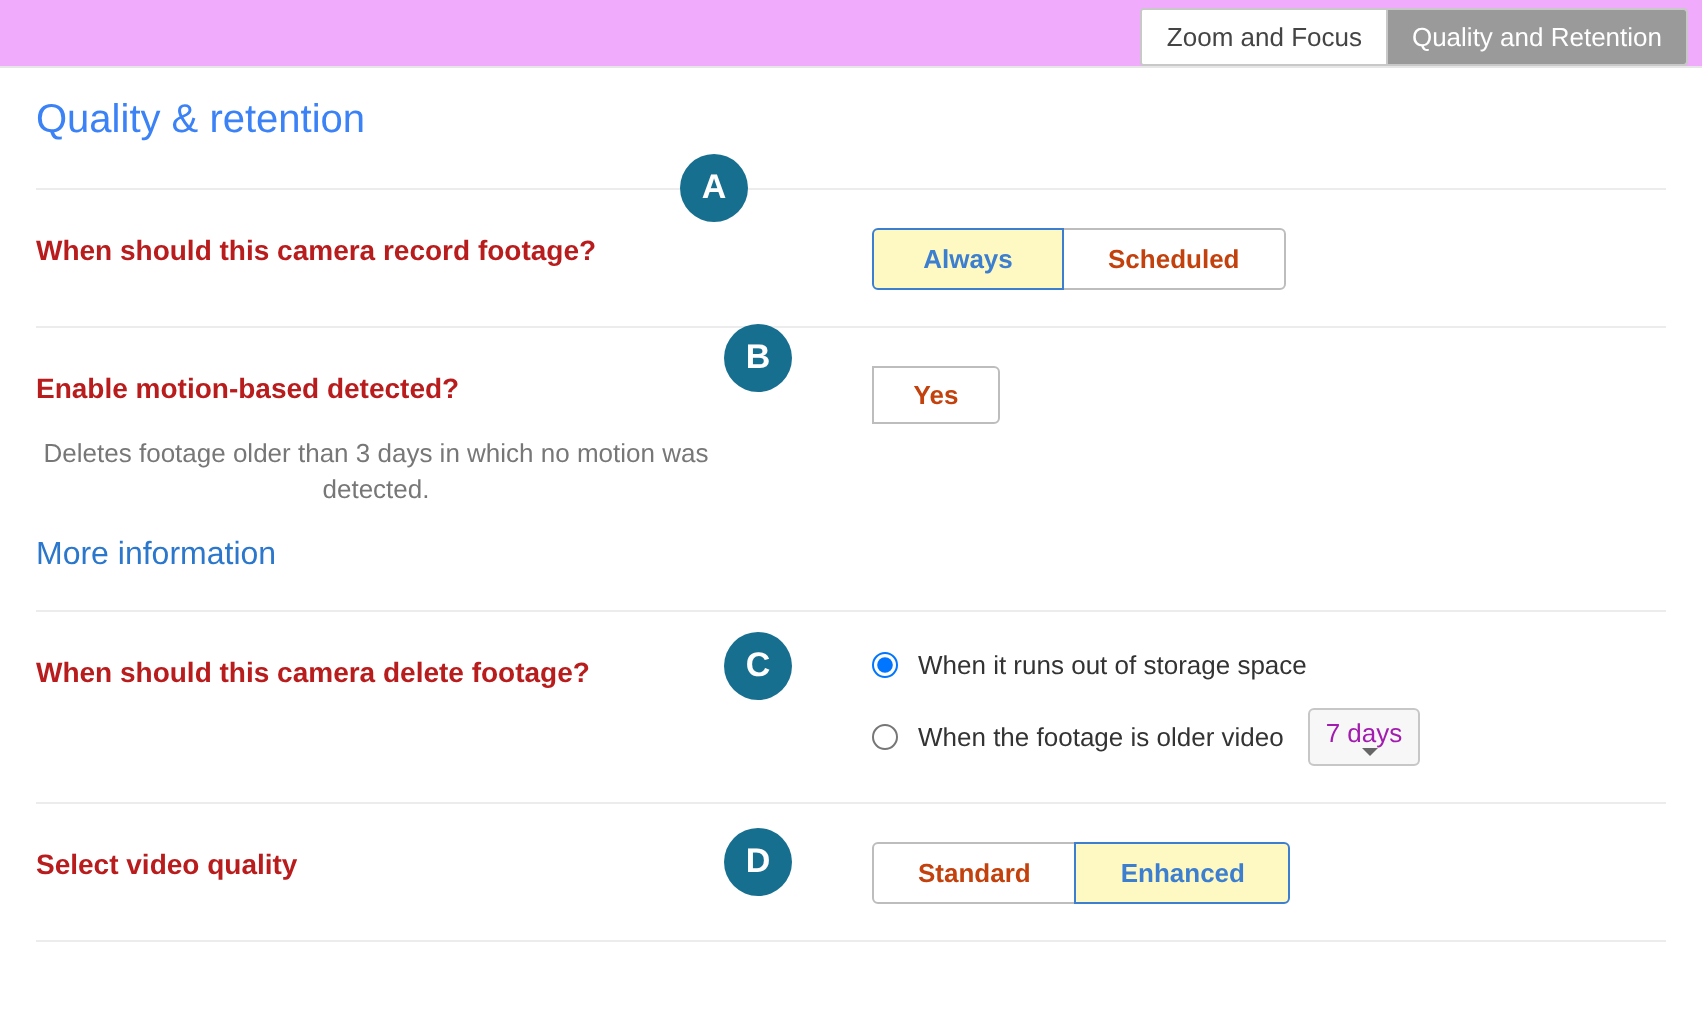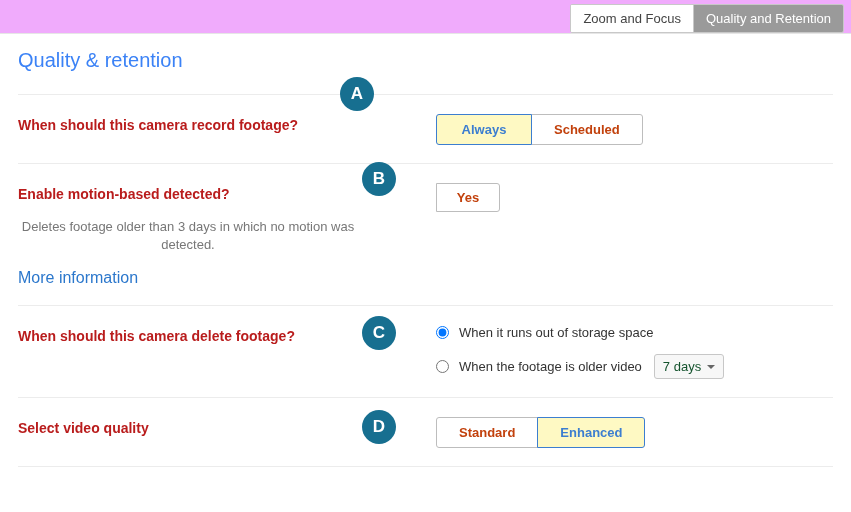--- a/index.html
+++ b/index.html
@@ -126,23 +126,24 @@
     width: 13px; height: 13px;
   }
   .dropdown {
     display: inline-flex;
     align-items: center;
     border: 1px solid #c7c7c7;
     border-radius: 3px;
     background: #f7f7f7;
     padding: 4px 8px;
     font-size: 13px;
-    color: #14532d;
+    color: #a21caf;
     margin-left: 12px;
     cursor: pointer;
+    flex-direction: column;
   }
   .caret {
     margin-left: 6px;
     width: 0; height: 0;
     border-left: 4px solid transparent;
     border-right: 4px solid transparent;
     border-top: 4px solid #666;
   }
   .marker {
     position: absolute;

